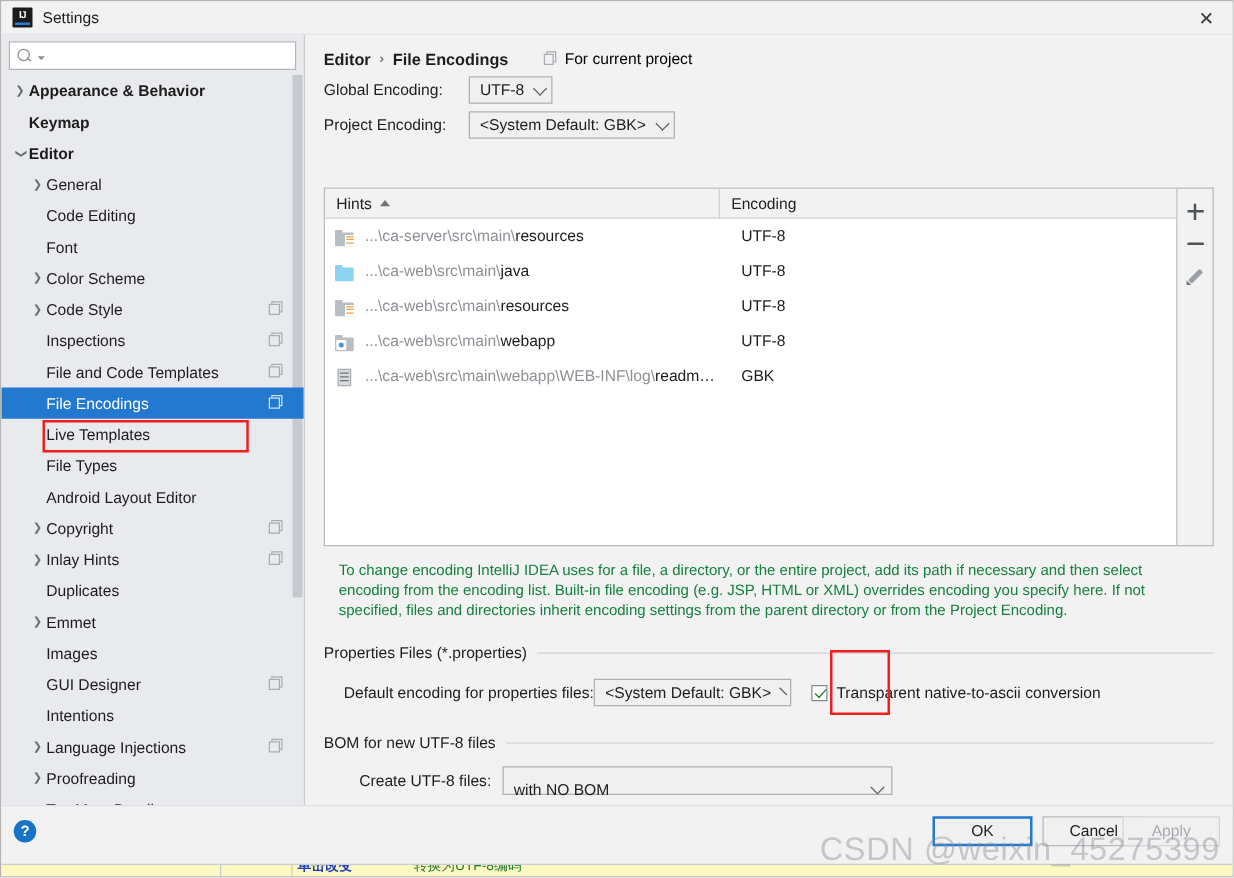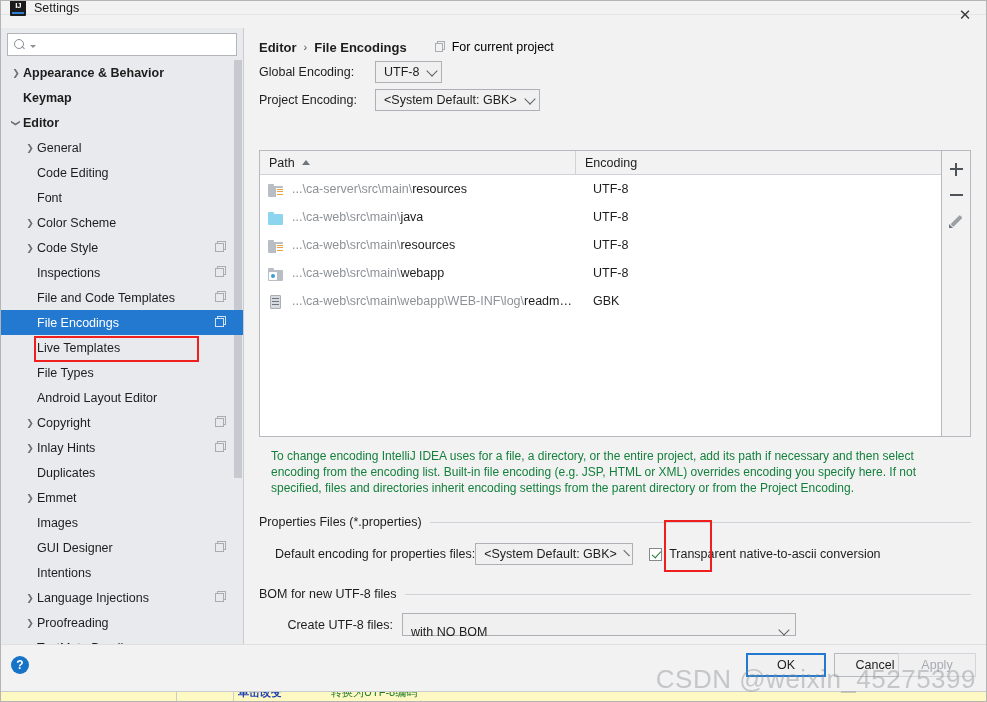--- a/index.html
+++ b/index.html
@@ -16,21 +16,21 @@
     position: relative;
     width: 987px; height: 702px;
     background: #f2f2f2;
     border: 1px solid #b4b4b4;
     overflow: hidden;
   }
 
   
   .titlebar {
     position: absolute; top: 0; left: 0;
-    width: 987px; height: 14px;
+    width: 987px; height: 27px;
     background: #f2f2f2;
     display: flex; align-items: center;
     border-bottom: 1px solid #e4e4e4;
   }
   .titlebar-icon {
     width: 16px; height: 16px; margin-left: 9px; margin-right: 8px;
     background: #1b1b1b; border-radius: 1px;
     position: relative; flex: none;
   }
   .titlebar-icon::before {
@@ -323,21 +323,21 @@
     width: 4px; height: 8px; border: solid #1d7a2e;
     border-width: 0 1.8px 1.8px 0; transform: rotate(42deg);
   }
   .check-label { font-size: 12.5px; }
 
   .bom-row {
     display: flex; align-items: center; margin-top: 11px; padding-left: 16px;
   }
   .bom-label { font-size: 12.5px; width: 118px; text-align: right; margin-right: 9px; }
   .bom-combo {
-    width: 394px; height: 23px; background: #f0f0f0; border: 1px solid #adb1b6;
+    width: 312px; height: 23px; background: #f0f0f0; border: 1px solid #adb1b6;
     display: flex; align-items: center; justify-content: space-between;
     padding: 14px 7px 0 8px; font-size: 12.5px;
   }
   .bom-hint {
     margin-top: 8px; margin-left: 143px; font-size: 12.5px;
   }
   .bom-hint a { color: #2a7fd4; text-decoration: none; }
   .ext-arrow {
     color: #2a7fd4; font-size: 11px; margin-left: 3px;
     font-family: "DejaVu Sans", sans-serif;
@@ -575,21 +575,21 @@
       <span class="combo">
         <span class="cv">&lt;System Default: GBK&gt;</span>
         <span class="chev thin"></span>
       </span>
     </div>
 
     <div class="table-area">
       <div class="table-box">
         <div class="thead">
           <div class="th path">
-            <span>Path</span>
+            <span>Hints</span>
             <span class="sort-arrow"></span>
           </div>
           <div class="th">
             <span>Encoding</span>
           </div>
         </div>
         <div id="tbody">
             <div class="trow">
               <span class="ficon res">
                 <i class="tab"></i>

